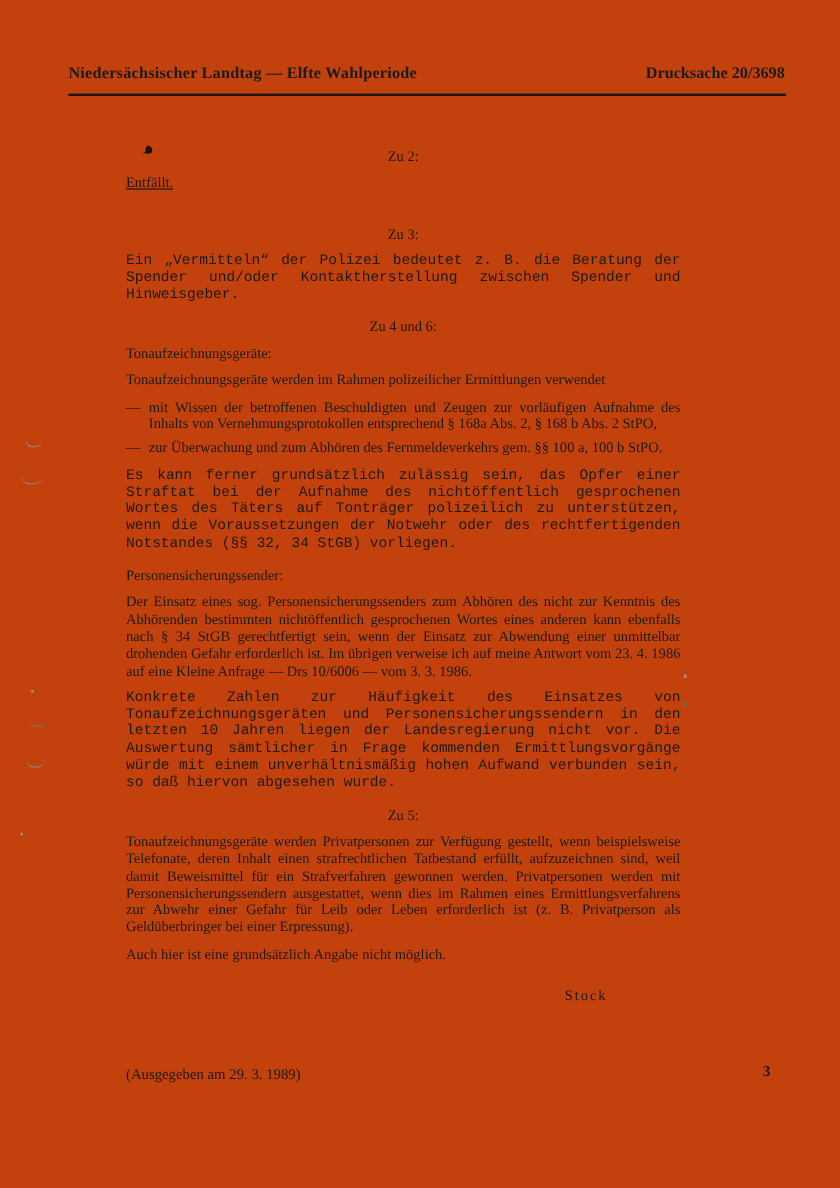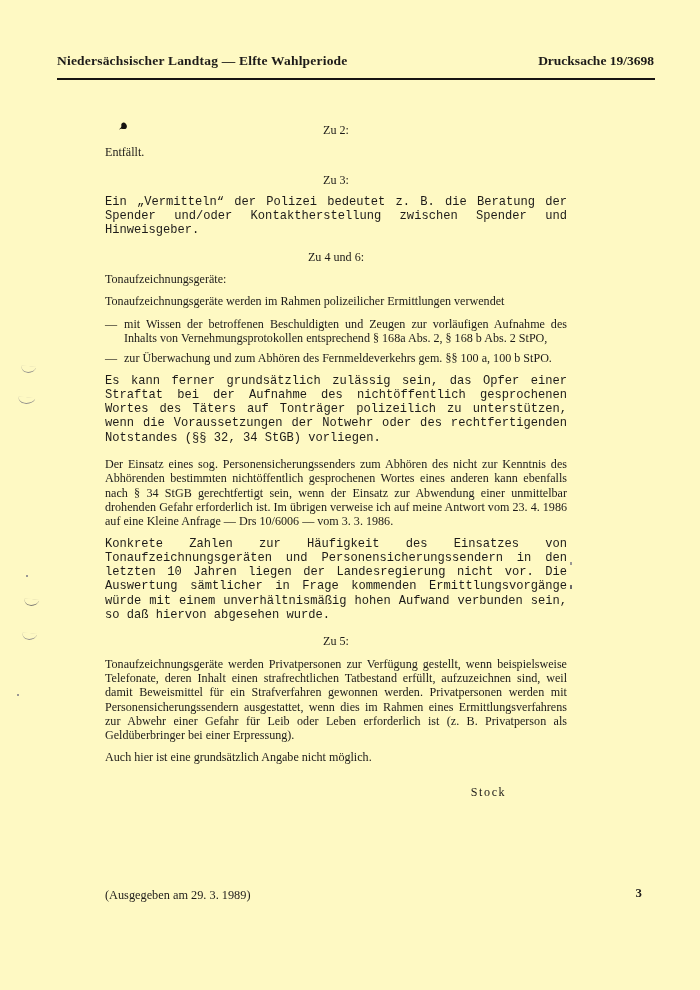--- a/index.html
+++ b/index.html
@@ -1,20 +1,20 @@
 <!DOCTYPE html>
 <html lang="de"><head>
 <meta charset="utf-8">
 <style>
   html,body{margin:0;padding:0;background:#e8e8e6;}
   .page{
     position:relative;
     width:700px;height:990px;
     margin:0 auto;
-    background:#fef9c3;
+    background:#c2410c;
     font-family:"Liberation Serif", serif;
     color:#1d1b19;
     overflow:hidden;
   }
   
   .header-left{
     position:absolute;left:57px;top:53px;
     font-size:13.5px;font-weight:bold;letter-spacing:.2px;white-space:nowrap;
   }
   .header-right{
@@ -28,21 +28,21 @@
   
   .content{
     position:absolute;left:105px;top:123px;width:462px;
     font-size:12.1px;line-height:14.3px;
     text-align:justify;
     hyphens:auto;-webkit-hyphens:auto;
   }
   .h{margin:0 0 8px 0;text-align:center;}
   .p{margin:0 0 8px 0;}
   .mb12{margin-bottom:12px;font-family:Liberation Mono, monospace;}
-  .mb13{margin-bottom:13px;}
+  .mb13{margin-bottom:28px;text-decoration:underline;}
   .li{position:relative;padding-left:19px;margin:0 0 6px 0;}
   .li .marker{position:absolute;left:0;top:0;}
   .li.last{margin-bottom:8px;}
   .signature{
     margin-top:20px;padding-left:305px;text-align:center;
     letter-spacing:1.6px;
   }
   
   .footer-left{
     position:absolute;left:105px;top:888px;
@@ -69,21 +69,21 @@
   .speck.s2{left:17px;top:694px;width:2px;height:2px;}
   .speck.s3{left:570px;top:562px;width:2px;height:3px;}
   .speck.s4{left:570px;top:585px;width:2px;height:4px;background:#6b6966;}
 </style>
 </head>
 <body>
 
 <div class="page">
 
   <div class="header-left">Niedersächsischer Landtag — Elfte Wahlperiode</div>
-  <div class="header-right">Drucksache 19/3698</div>
+  <div class="header-right">Drucksache 20/3698</div>
   <div class="header-rule"></div>
 
   <div class="ink-blot">
     <svg width="9" height="12" viewBox="0 0 9 12">
       <path d="M7.6 3.0 C8.5 5.2 7.2 7.3 5.0 7.1 C3.4 6.9 1.6 5.9 0.5 7.6 L0.2 7.3 C1.6 5.6 2.7 5.3 2.3 3.2 C2.0 1.3 3.9 -0.1 5.6 0.7 C6.6 1.2 7.3 2.1 7.6 3.0 Z" fill="#161310"></path>
     </svg>
   </div>
 
   <span class="pmark m1"></span>
   <span class="pmark m2"></span>
@@ -115,20 +115,21 @@
       <span>mit Wissen der betroffenen Beschuldigten und Zeugen zur vorläufigen Aufnahme des Inhalts von Vernehmungsprotokollen entsprechend § 168a Abs. 2, § 168 b Abs. 2 StPO,</span>
     </div>
 
     <div class="li last">
       <span class="marker">—</span>
       <span>zur Überwachung und zum Abhören des Fernmeldeverkehrs gem. §§ 100 a, 100 b StPO.</span>
     </div>
 
     <div class="p mb12">Es kann ferner grundsätzlich zulässig sein, das Opfer einer Straftat bei der Aufnahme des nichtöffentlich gesprochenen Wortes des Täters auf Tonträger polizeilich zu unterstützen, wenn die Voraussetzungen der Notwehr oder des rechtfertigenden Notstandes (§§ 32, 34 StGB) vorliegen.</div>
 
+    <div class="p">Personensicherungssender:</div>
 
     <div class="p">Der Einsatz eines sog. Personensicherungssenders zum Abhören des nicht zur Kenntnis des Abhörenden bestimmten nichtöffentlich gesprochenen Wortes eines anderen kann ebenfalls nach § 34 StGB gerechtfertigt sein, wenn der Einsatz zur Abwendung einer unmittelbar drohenden Gefahr erforderlich ist. Im übrigen verweise ich auf meine Antwort vom 23. 4. 1986 auf eine Kleine Anfrage — Drs 10/6006 — vom 3. 3. 1986.</div>
 
     <div class="p mb12">Konkrete Zahlen zur Häufigkeit des Einsatzes von Tonaufzeichnungsgeräten und Personensicherungssendern in den letzten 10 Jahren liegen der Landesregierung nicht vor. Die Auswertung sämtlicher in Frage kommenden Ermittlungsvorgänge würde mit einem unverhältnismäßig hohen Aufwand verbunden sein, so daß hiervon abgesehen wurde.</div>
 
     <div class="h">Zu 5:</div>
 
     <div class="p">Tonaufzeichnungsgeräte werden Privatpersonen zur Verfügung gestellt, wenn beispielsweise Telefonate, deren Inhalt einen strafrechtlichen Tatbestand erfüllt, aufzuzeichnen sind, weil damit Beweismittel für ein Strafverfahren gewonnen werden. Privatpersonen werden mit Personensicherungssendern ausgestattet, wenn dies im Rahmen eines Ermittlungsverfahrens zur Abwehr einer Gefahr für Leib oder Leben erforderlich ist (z. B. Privatperson als Geldüberbringer bei einer Erpressung).</div>
 
     <div class="p">Auch hier ist eine grundsätzlich Angabe nicht möglich.</div>

